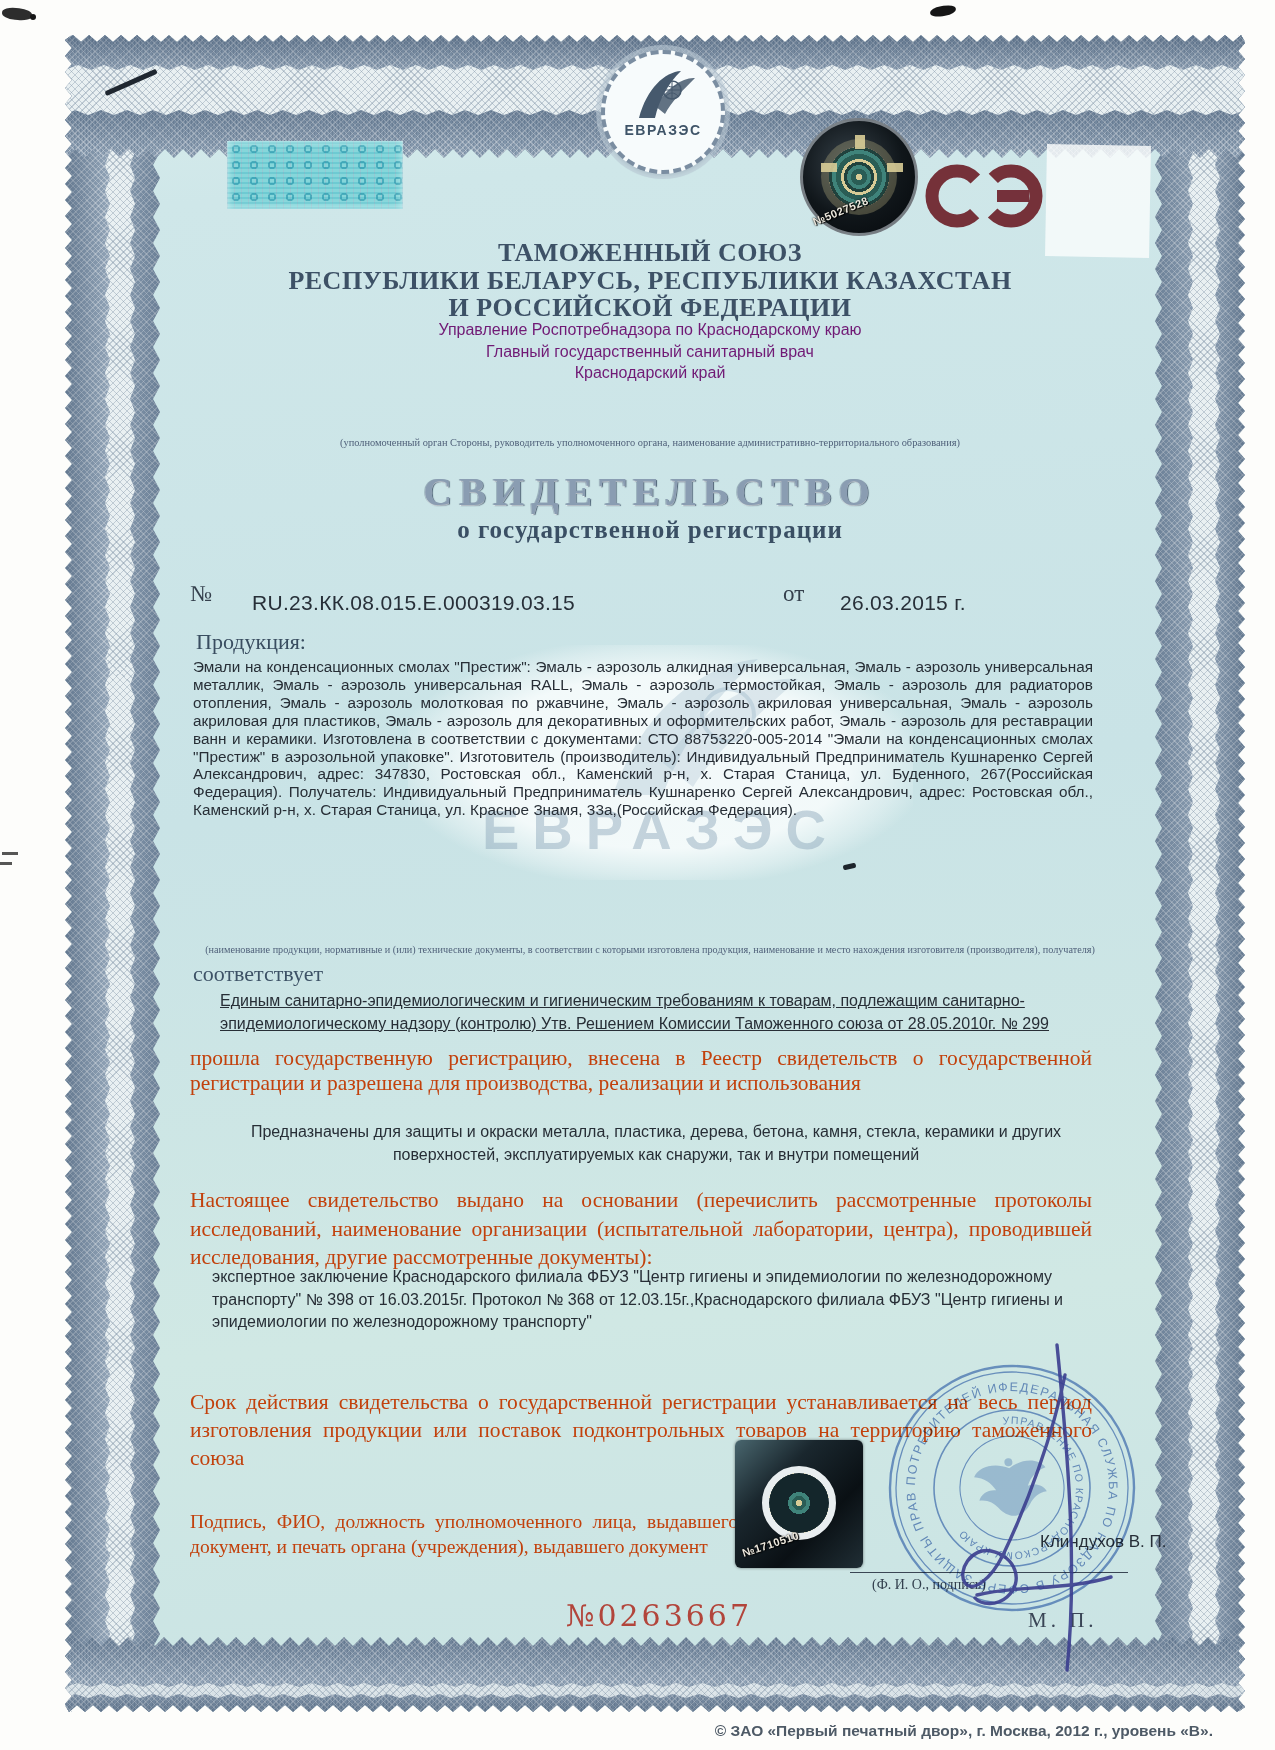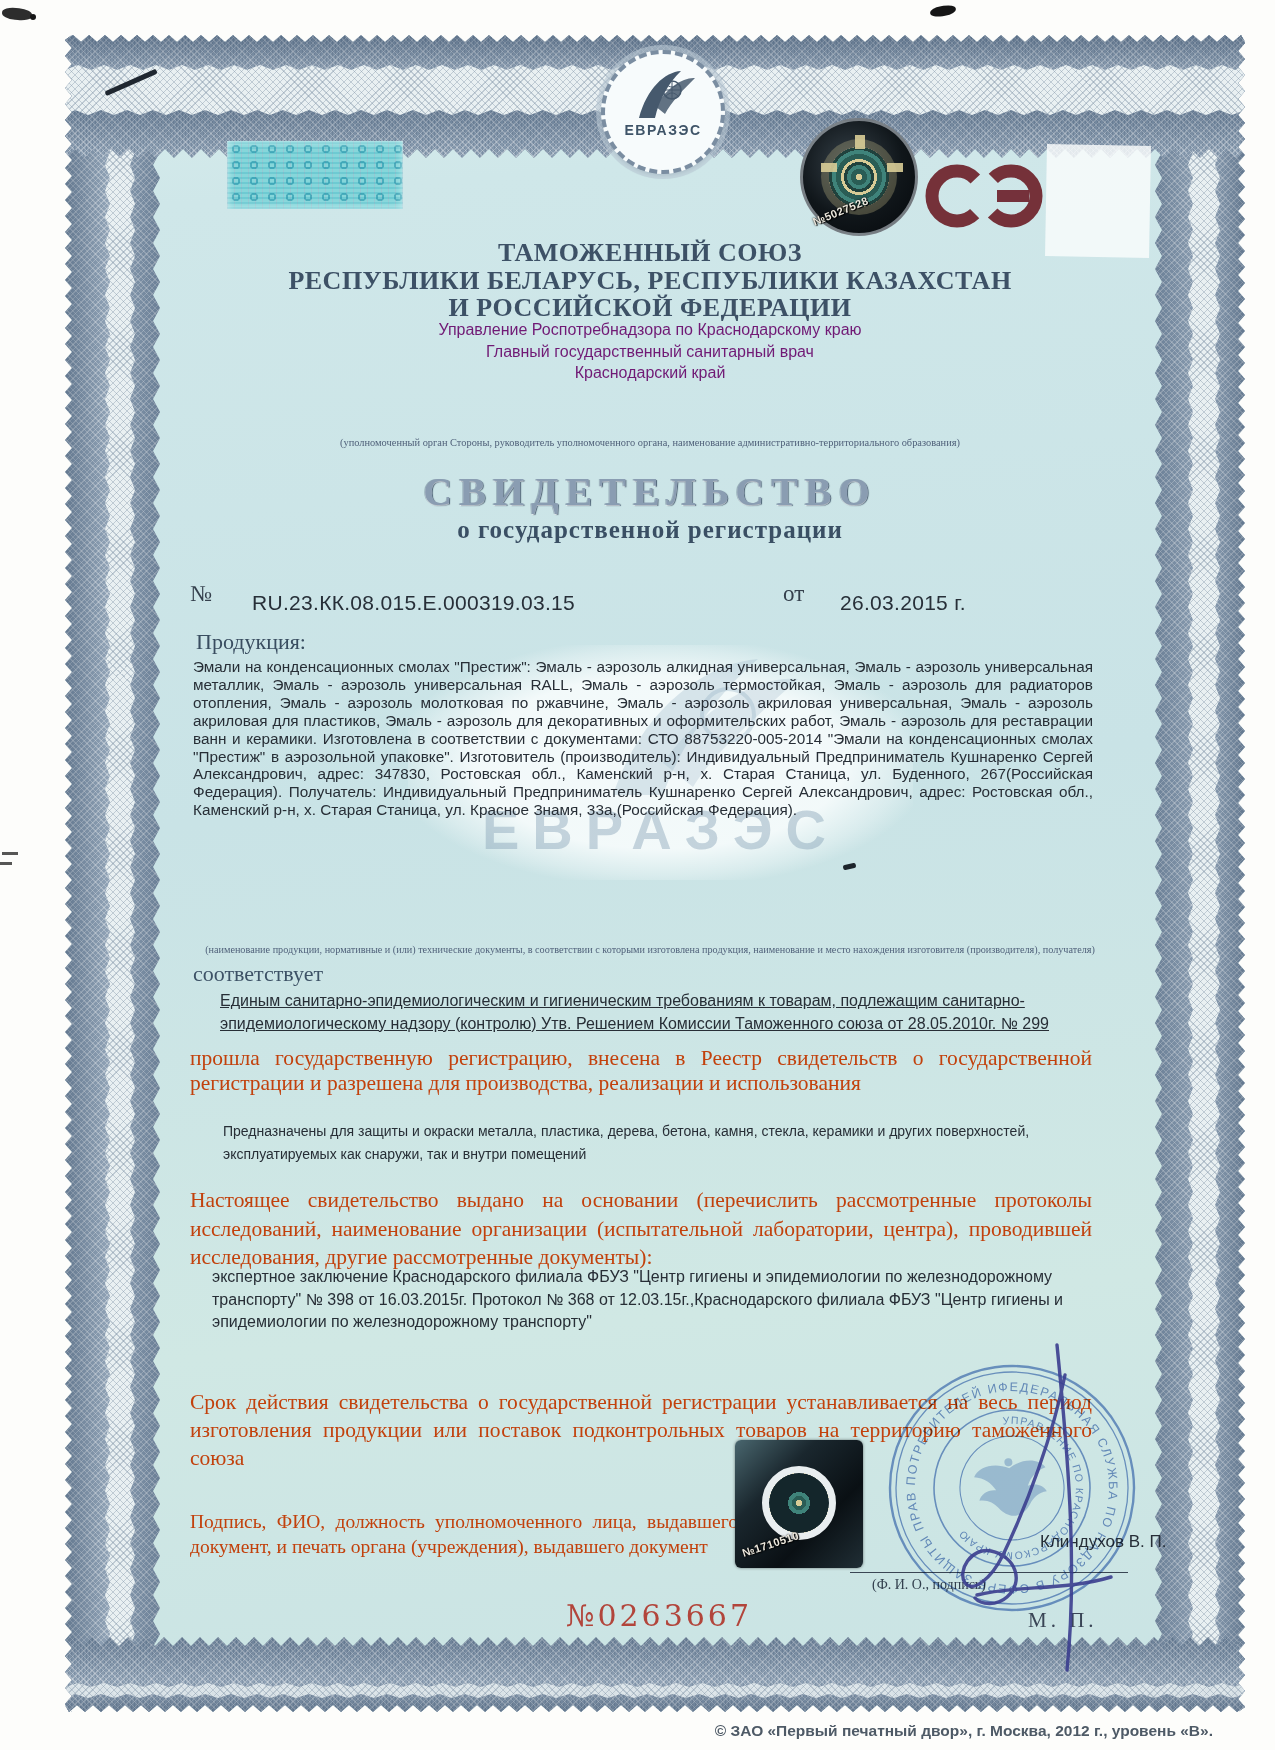--- a/index.html
+++ b/index.html
@@ -204,21 +204,21 @@
   <div class="abs mono-num" style="left:840px;top:591px;">26.03.2015 г.</div>
 
   <div class="abs label-serif" style="left:196px;top:629px;font-size:22px;color:#394d60;">Продукция:</div>
   <div class="abs para-sans" style="left:193px;top:658px;width:900px;font-size:15.3px;line-height:17.9px;">Эмали на конденсационных смолах "Престиж": Эмаль - аэрозоль алкидная универсальная, Эмаль - аэрозоль универсальная металлик, Эмаль - аэрозоль универсальная RALL, Эмаль - аэрозоль термостойкая, Эмаль - аэрозоль для радиаторов отопления, Эмаль - аэрозоль молотковая по ржавчине, Эмаль - аэрозоль акриловая универсальная, Эмаль - аэрозоль акриловая для пластиков, Эмаль - аэрозоль для декоративных и оформительских работ, Эмаль - аэрозоль для реставрации ванн и керамики. Изготовлена в соответствии с документами: СТО 88753220-005-2014 "Эмали на конденсационных смолах "Престиж" в аэрозольной упаковке". Изготовитель (производитель): Индивидуальный Предприниматель Кушнаренко Сергей Александрович, адрес: 347830, Ростовская обл., Каменский р-н, х. Старая Станица, ул. Буденного, 267(Российская Федерация). Получатель: Индивидуальный Предприниматель Кушнаренко Сергей Александрович, адрес: Ростовская обл., Каменский р-н, х. Старая Станица, ул. Красное Знамя, 33а,(Российская Федерация).</div>
   <div class="abs tiny-caption" style="top:944px;left:170px;width:960px;font-size:10.2px;">(наименование продукции, нормативные и (или) технические документы, в соответствии с которыми изготовлена продукция, наименование и место нахождения изготовителя (производителя), получателя)</div>
 
   <div class="abs label-serif" style="left:193px;top:961px;font-size:22px;color:#3d5266;">соответствует</div>
   <div class="abs para-sans" style="left:220px;top:990px;width:876px;font-size:16px;line-height:22.5px;text-align:left;text-decoration:underline;">Единым санитарно-эпидемиологическим и гигиеническим требованиям к товарам, подлежащим санитарно-эпидемиологическому надзору (контролю) Утв. Решением Комиссии Таможенного союза от 28.05.2010г. № 299</div>
 
   <div class="abs para-serif" style="left:190px;top:1046px;width:902px;font-size:21.5px;line-height:24.8px;">прошла государственную регистрацию, внесена в Реестр свидетельств о государственной регистрации и разрешена для производства, реализации и использования</div>
-  <div class="abs para-sans" style="left:223px;top:1120px;width:880px;font-size:14px;line-height:23px;text-align:left;">Предназначены для защиты и окраски металла, пластика, дерева, бетона, камня, стекла, керамики и других поверхностей, эксплуатируемых как снаружи, так и внутри помещений</div>
+  <div class="abs para-sans" style="left:216px;top:1120px;width:880px;font-size:16px;line-height:23px;text-align:center;">Предназначены для защиты и окраски металла, пластика, дерева, бетона, камня, стекла, керамики и других поверхностей, эксплуатируемых как снаружи, так и внутри помещений</div>
 
   <div class="abs para-serif" style="left:190px;top:1186px;width:902px;font-size:21.5px;line-height:28.6px;">Настоящее свидетельство выдано на основании (перечислить рассмотренные протоколы исследований, наименование организации (испытательной лаборатории, центра), проводившей исследования, другие рассмотренные документы):</div>
   <div class="abs para-sans" style="left:212px;top:1266px;width:884px;font-size:16px;line-height:22.5px;text-align:left;">экспертное заключение Краснодарского филиала ФБУЗ "Центр гигиены и эпидемиологии по железнодорожному транспорту" № 398 от 16.03.2015г. Протокол № 368 от 12.03.15г.,Краснодарского филиала ФБУЗ "Центр гигиены и эпидемиологии по железнодорожному транспорту"</div>
 
   <div class="abs para-serif" style="left:190px;top:1388px;width:902px;font-size:21.5px;line-height:28px;">Срок действия свидетельства о государственной регистрации устанавливается на весь период изготовления продукции или поставок подконтрольных товаров на территорию таможенного союза</div>
 
   <div class="abs para-serif" style="left:190px;top:1510px;width:548px;font-size:19.5px;line-height:24.5px;">Подпись, ФИО, должность уполномоченного лица, выдавшего документ, и печать органа (учреждения), выдавшего документ</div>
 
   <div class="abs holo-square">
     <div class="ring"></div>

